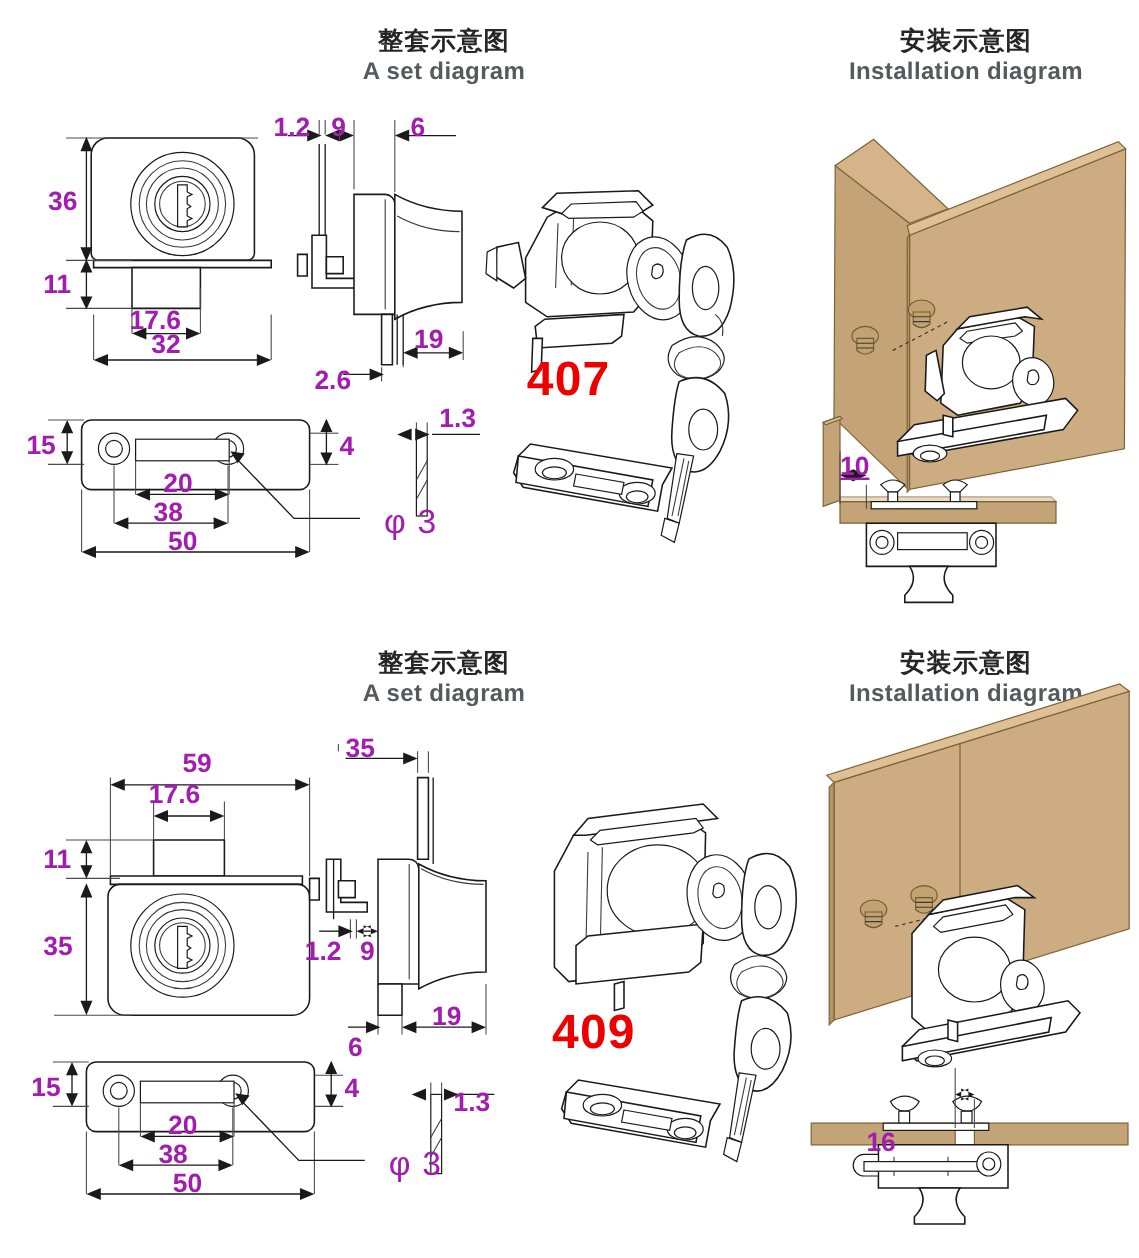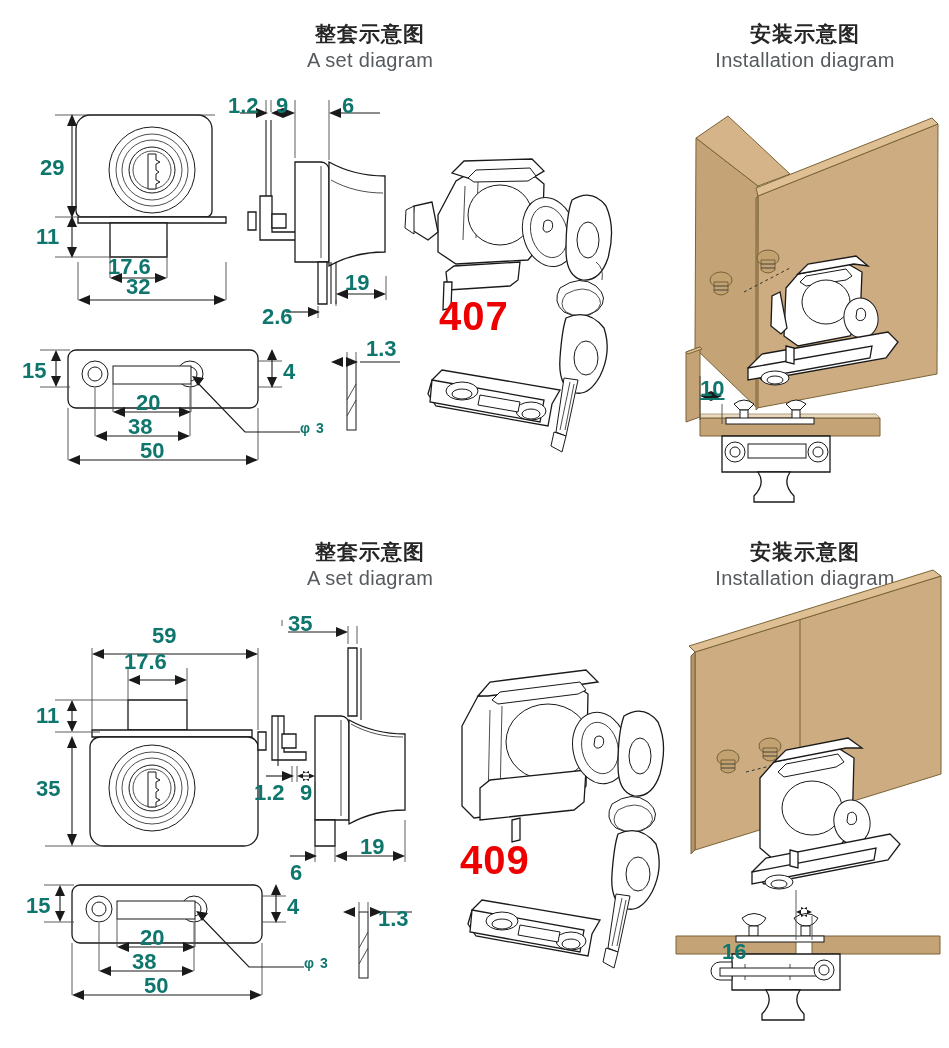--- a/index.html
+++ b/index.html
@@ -19,32 +19,32 @@
   #section-407{top:0;height:520px;}
   #section-409{top:520px;height:528px;}
 
   
   .hd{position:absolute;text-align:center;line-height:1.18;}
   .hd .cn{
     font-size:21px;font-weight:700;color:#262626;letter-spacing:1px;
     font-family:"DejaVu Sans","Liberation Sans",sans-serif;
   }
   .hd .en{
-    font-size:20px;font-weight:400;color:#555a5e;letter-spacing:.3px;
+    font-size:20px;font-weight:700;color:#555a5e;letter-spacing:.3px;
     margin-top:2px;
   }
 
   
   .dim{
     position:absolute;
     font-family:"Liberation Sans","DejaVu Sans",sans-serif;
-    font-size:22px;font-weight:700;color:#0f766e;
+    font-size:22px;font-weight:700;color:#a21caf;
     white-space:nowrap;line-height:1;
   }
-  .dim.phi{font-weight:700;font-size:14px;letter-spacing:1px;}
+  .dim.phi{font-weight:400;font-size:28px;letter-spacing:1px;margin-left:20px;}
 
   
   .model{
     position:absolute;
     font-size:40px;font-weight:700;color:#ee0000;
     letter-spacing:1px;line-height:1;
     font-family:"Liberation Sans","DejaVu Sans",sans-serif;
   }
 
   svg{position:absolute;left:0;top:0;overflow:visible;}
@@ -314,21 +314,21 @@
         <rect class="wf2" x="792" y="410" width="8" height="10"></rect>
       </g>
       <rect class="wf2" x="726" y="418" width="88" height="6"></rect>
 
       <line class="ext" x1="700" y1="376" x2="700" y2="420"></line>
       <line class="ext" x1="722" y1="404" x2="722" y2="424"></line>
       <path d="M700 396 l11 -5 v10 z M722 396 l-11 -5 v10 z" fill="#1a1a1a"></path>
     </g>
   </svg>
 
-  <div class="dim" style="left:40px;top:157px;">29</div>
+  <div class="dim" style="left:40px;top:157px;">36</div>
   <div class="dim" style="left:36px;top:226px;">11</div>
   <div class="dim" style="left:108px;top:256px;">17.6</div>
   <div class="dim" style="left:126px;top:276px;">32</div>
 
   <div class="dim" style="left:228px;top:95px;">1.2</div>
   <div class="dim" style="left:276px;top:95px;">9</div>
   <div class="dim" style="left:342px;top:95px;">6</div>
   <div class="dim" style="left:262px;top:306px;">2.6</div>
   <div class="dim" style="left:345px;top:272px;">19</div>
 

